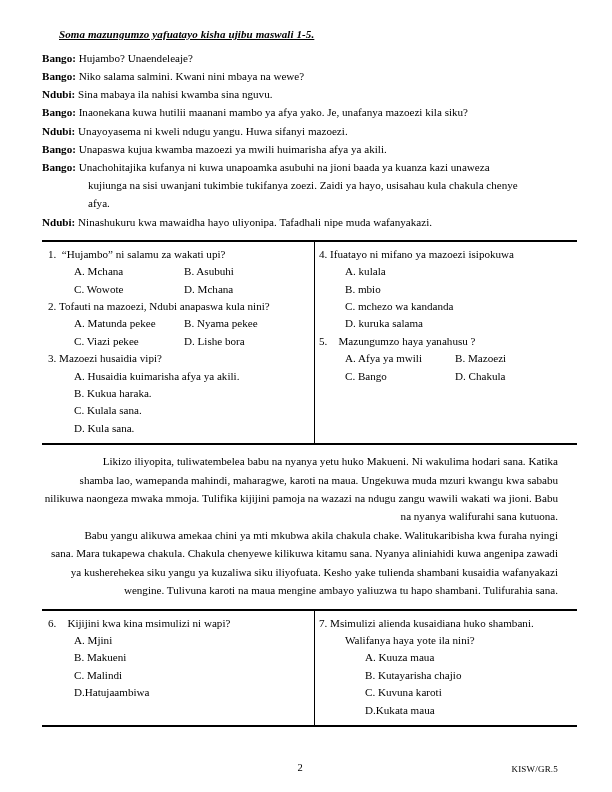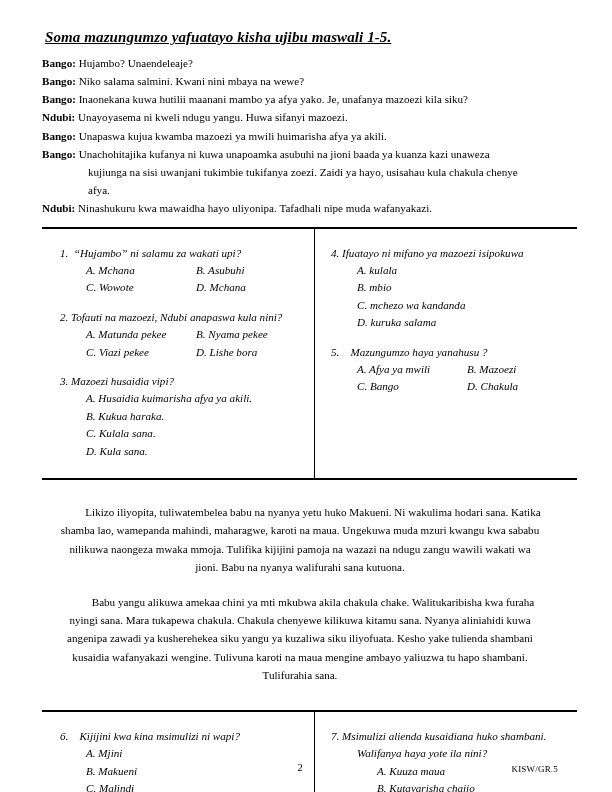--- a/index.html
+++ b/index.html
@@ -22,24 +22,24 @@
     position: absolute;
     left: 42px;
     top: 28px;
     width: 516px;
   }
 
   
   .section-heading {
     font-weight: bold;
     font-style: italic;
-    font-size: 15px;
+    font-size: 11px;
     text-decoration: underline;
     letter-spacing: 0.1px;
-    margin: 0 0 7px 3px;
+    margin: 0 0 7px 17px;
     line-height: 1.25;
   }
 
   
   .dialogue {
     margin: 0;
   }
   .dialogue-line {
     font-size: 11.1px;
     line-height: 18.2px;
@@ -58,22 +58,22 @@
     padding-left: 46px;
   }
 
   
   .passage {
     margin: 0;
   }
   .passage p {
     font-size: 11.1px;
     line-height: 18.4px;
-    margin: 16px;
-    text-align: center;
+    margin: 0;
+    text-align: right;
     text-indent: 26px;
   }
 
   
   .qtable {
     width: 516px;
     border-collapse: collapse;
     border-top: 2.2px solid #000;
     border-bottom: 2.2px solid #000;
     margin: 0;
@@ -88,22 +88,21 @@
   .qtable td.left-cell {
     width: 262px;
     border-right: 1.6px solid #000;
     padding-left: 6px;
   }
   .qtable td.right-cell {
     width: 254px;
   }
 
   .q-item {
-    margin: 12px;
-    font-style: italic;
+    margin: 0;
   }
   .q-stem {
     display: block;
     white-space: pre;
   }
   .q-subline {
     display: block;
     padding-left: 26px;
     white-space: pre;
   }
@@ -159,20 +158,21 @@
 
     <div class="section-heading">Soma mazungumzo yafuatayo kisha ujibu maswali 1-5.</div>
 
     <div class="dialogue">
 
       <p class="dialogue-line"><span class="speaker">Bango:</span><span> Hujambo? Unaendeleaje?</span></p>
 
 
       <p class="dialogue-line"><span class="speaker">Bango:</span><span> Niko salama salmini. Kwani nini mbaya na wewe?</span></p>
 
+      <p class="dialogue-line"><span class="speaker">Ndubi:</span><span> Sina mabaya ila nahisi kwamba sina nguvu.</span></p>
 
       <p class="dialogue-line"><span class="speaker">Bango:</span><span> Inaonekana kuwa hutilii maanani mambo  ya afya yako. Je, unafanya mazoezi kila siku?</span></p>
 
       <p class="dialogue-line"><span class="speaker">Ndubi:</span><span> Unayoyasema ni kweli ndugu yangu. Huwa sifanyi mazoezi.</span></p>
 
       <p class="dialogue-line"><span class="speaker">Bango:</span><span> Unapaswa kujua kwamba mazoezi ya mwili huimarisha afya ya akili.</span></p>
 
 
       <p class="dialogue-line"><span class="speaker">Bango:</span><span> Unachohitajika kufanya ni kuwa unapoamka asubuhi na jioni baada ya kuanza kazi unaweza</span></p>
 

